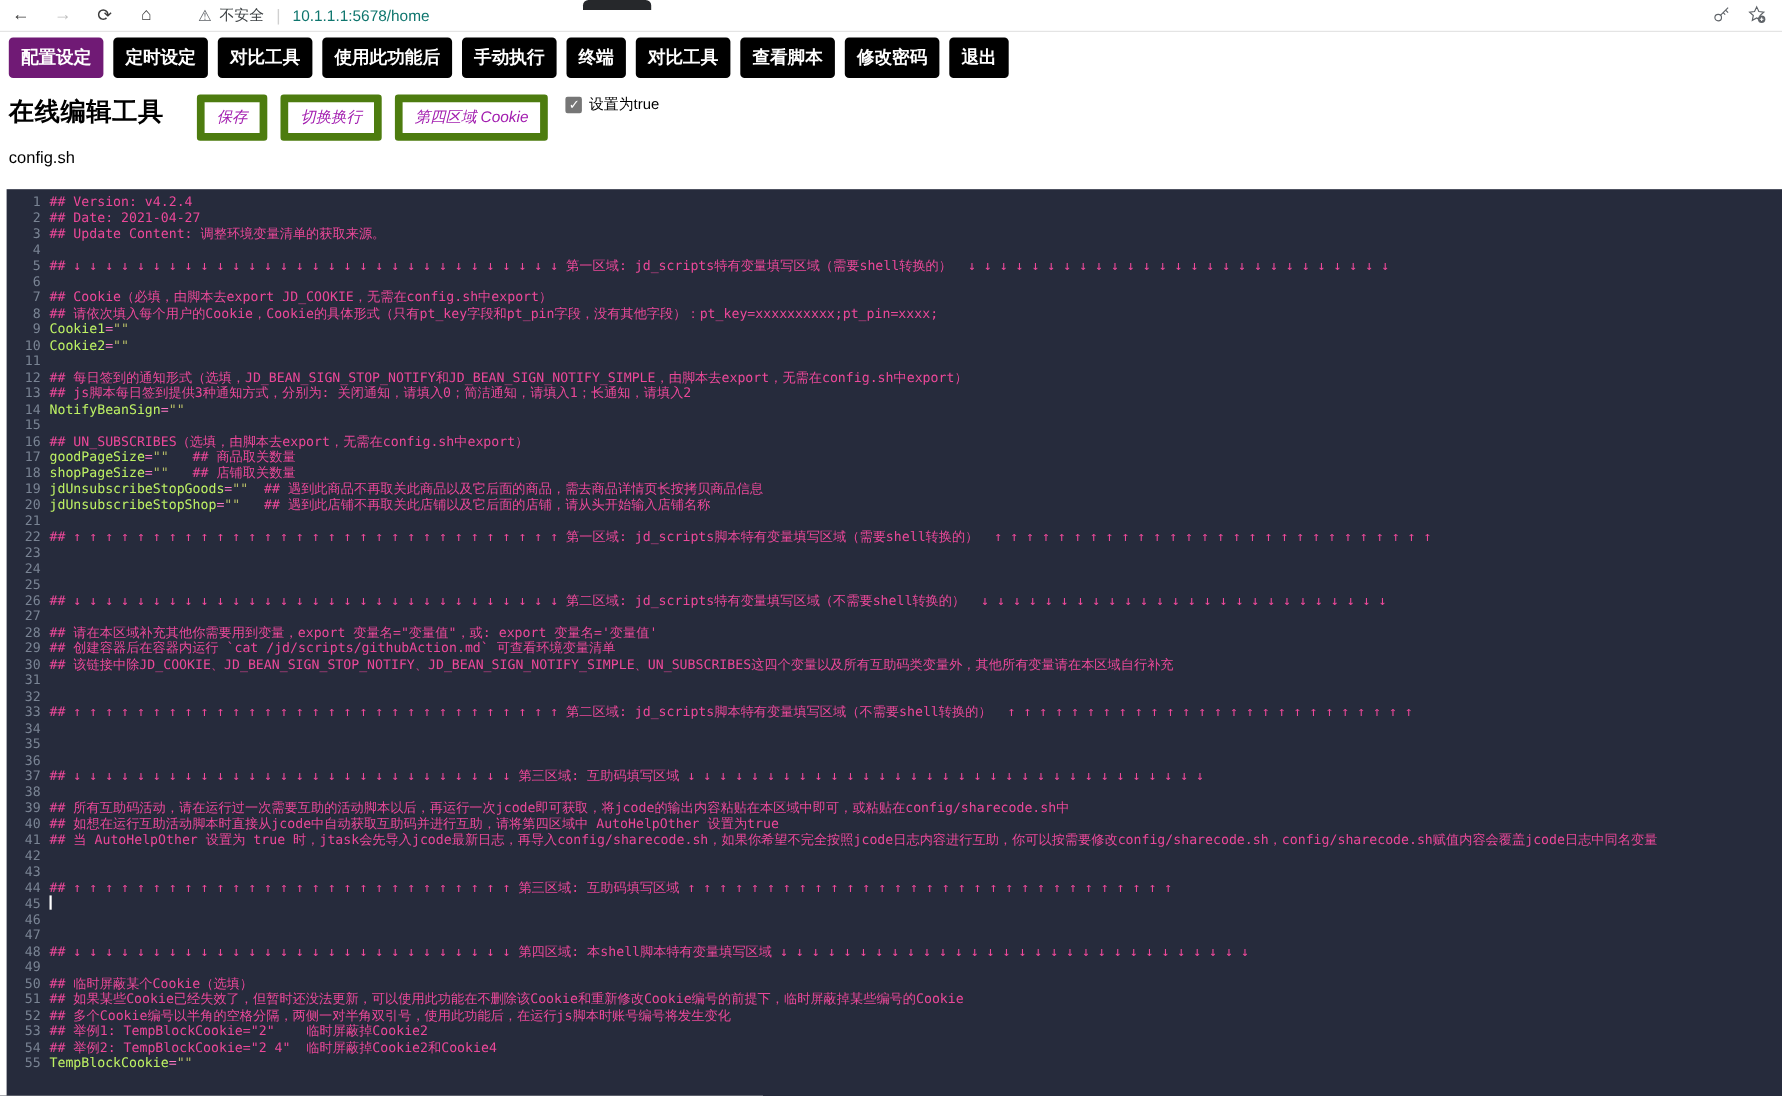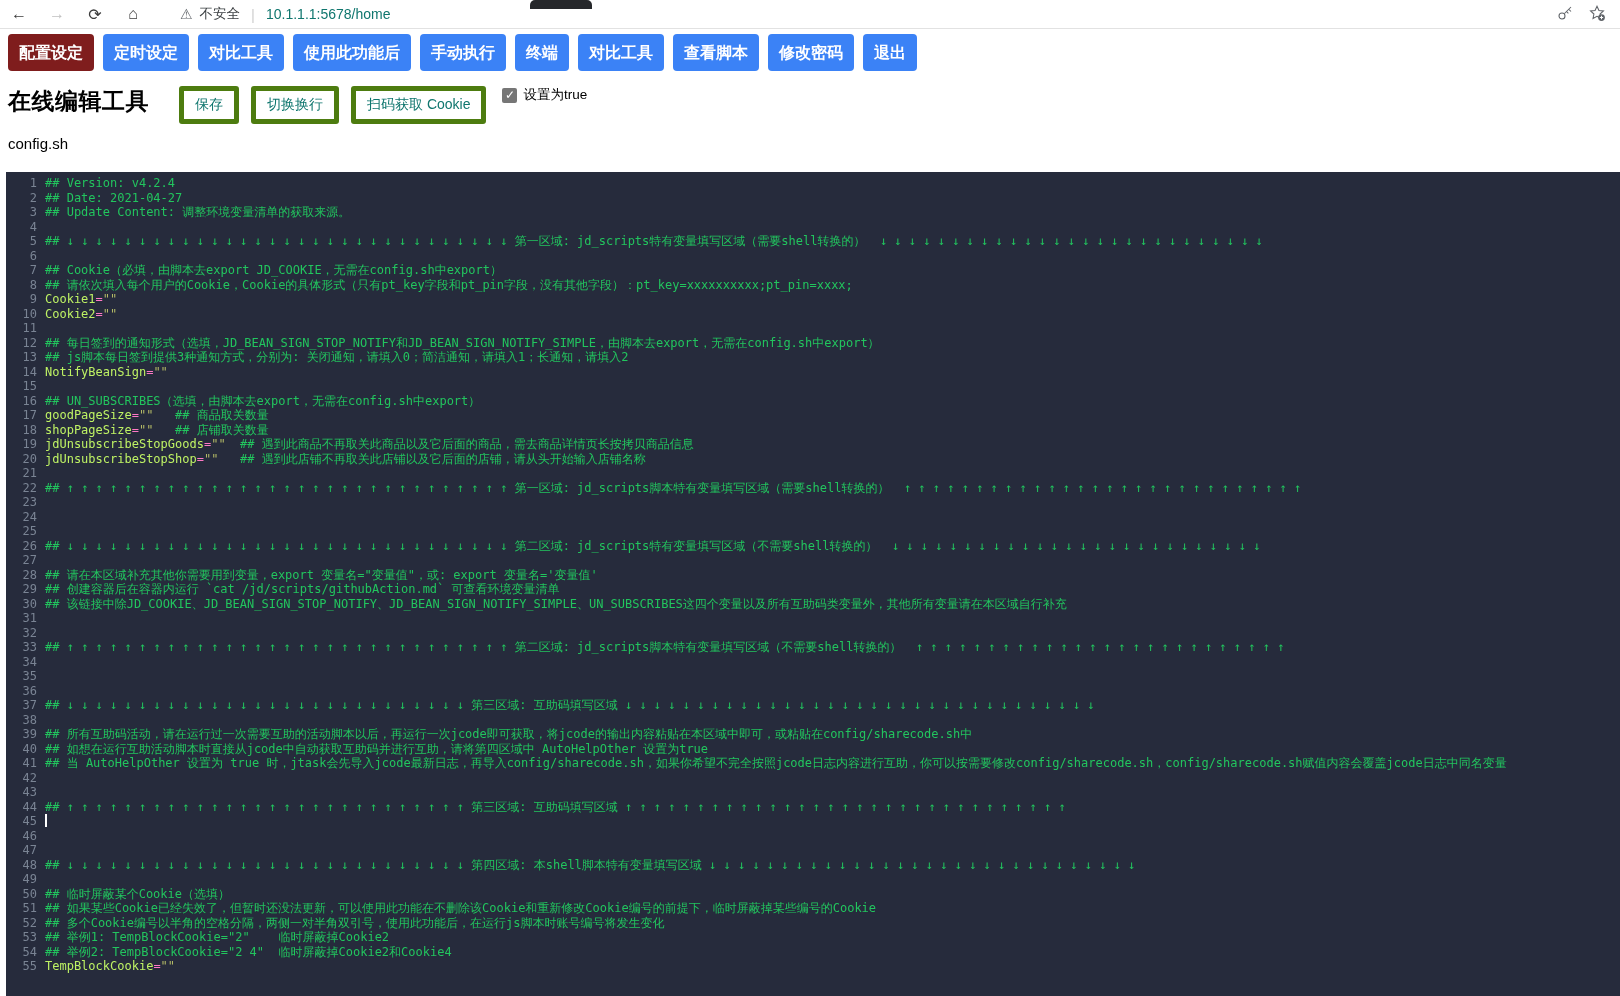--- a/index.html
+++ b/index.html
@@ -20,53 +20,54 @@
   .warn-ico { font-size:14px; color:#5f6368; }
   .sec-label { color:#3c4043; font-size:13.5px; }
   .addr-sep { color:#d0d0d0; font-size:15px; padding:0 4px; }
   .url-text { color:#0f766e; font-size:14px; }
   .tab-remnant { position:absolute; left:530px; top:0; width:62px; height:9px; background:#26282b; border-radius:5px 5px 0 0; }
   .right-icons { position:absolute; right:14px; top:4px; display:flex; gap:14px; }
   .right-icons svg { width:18px; height:18px; stroke:#5f6368; fill:none; stroke-width:1.4; }
   
   .nav-row { display:flex; gap:9px; padding:5px 0 6px 8px; background:#fff; }
   .nav-btn {
-    background:#3b82f6; color:#fff; border:none; border-radius:4px;
+    background:#000000; color:#fff; border:none; border-radius:4px;
     font-size:16px; font-weight:700; padding:9px 11px; cursor:pointer;
     font-family:"Liberation Sans", sans-serif; line-height:1.2;
   }
-  .nav-btn.active { background:#7f1d1d; }
+  .nav-btn.active { background:#701a75; }
   
   .tool-row { display:flex; align-items:flex-start; padding-left:8px; margin-top:9px; height:32px; }
   .page-title { font-size:23px; font-weight:700; color:#000; letter-spacing:0.5px; }
   .tool-btn {
-    margin-left:12px; background:#fff; border:5px solid #4d7c0f; border-radius:3px;
-    font-size:14px; color:#0f766e; padding:5px 11px; cursor:pointer;
+    margin-left:12px; background:#fff; border:7px solid #4d7c0f; border-radius:3px;
+    font-size:14px; color:#a21caf; padding:5px 11px; cursor:pointer;
     font-family:"Liberation Sans", sans-serif;
+    font-style:italic;
   }
   .tool-btn:first-of-type { margin-left:30px; }
   .chk-wrap { display:flex; align-items:center; margin-left:16px; gap:6px; }
   .chk {
     width:15px; height:15px; background:#767676; border-radius:2px;
     color:#fff; font-size:12px; line-height:15px; text-align:center; cursor:pointer;
   }
   .chk-label { font-size:13.5px; color:#000; }
   
   .file-name { font-size:15px; font-weight:400; margin:17px 0 0 8px; color:#000; }
   
   .code-area {
     position:absolute; top:172px; left:6px; right:0; bottom:0;
     background:#262b3c; overflow:hidden; padding-top:4px;
     font-family:"DejaVu Sans Mono", monospace; font-size:12px;
     white-space:pre; cursor:text;
   }
   .code-row { display:flex; height:14.5px; line-height:14.5px; }
   .ln { flex:none; width:31px; text-align:right; color:#7a8494; }
   .ct { flex:none; padding-left:8px; }
-  .cm { color:#22c55e; }
+  .cm { color:#ec4899; }
   .v  { color:#bef264; }
   .o  { color:#ff79c6; }
   .s  { color:#b4ba66; }
   .caret { display:inline-block; width:2px; height:13px; background:#fff; vertical-align:text-top; }
 </style>
 </head>
 <body>
 
 <div class="browser-bar">
   <span class="nav-ico">←</span>
@@ -103,21 +104,21 @@
     <button class="nav-btn">对比工具</button>
     <button class="nav-btn">查看脚本</button>
     <button class="nav-btn">修改密码</button>
     <button class="nav-btn">退出</button>
   </div>
 
 <div class="tool-row">
   <span class="page-title">在线编辑工具</span>
   <button class="tool-btn">保存</button>
   <button class="tool-btn">切换换行</button>
-  <button class="tool-btn">扫码获取 Cookie</button>
+  <button class="tool-btn">第四区域 Cookie</button>
   <span class="chk-wrap">
     <span class="chk">✓</span>
     <span class="chk-label">设置为true</span>
   </span>
 </div>
 
 <div class="file-name">config.sh</div>
 
 <div class="code-area"><div class="code-row"><span class="ln">1</span><span class="ct"><span class="cm">## Version: v4.2.4</span></span></div><div class="code-row"><span class="ln">2</span><span class="ct"><span class="cm">## Date: 2021-04-27</span></span></div><div class="code-row"><span class="ln">3</span><span class="ct"><span class="cm">## Update Content: 调整环境变量清单的获取来源。</span></span></div><div class="code-row"><span class="ln">4</span><span class="ct"></span></div><div class="code-row"><span class="ln">5</span><span class="ct"><span class="cm">## </span><span class="cm">↓ ↓ ↓ ↓ ↓ ↓ ↓ ↓ ↓ ↓ ↓ ↓ ↓ ↓ ↓ ↓ ↓ ↓ ↓ ↓ ↓ ↓ ↓ ↓ ↓ ↓ ↓ ↓ ↓ ↓ ↓ </span><span class="cm">第一区域: jd_scripts特有变量填写区域（需要shell转换的）  </span><span class="cm">↓ ↓ ↓ ↓ ↓ ↓ ↓ ↓ ↓ ↓ ↓ ↓ ↓ ↓ ↓ ↓ ↓ ↓ ↓ ↓ ↓ ↓ ↓ ↓ ↓ ↓ ↓ </span></span></div><div class="code-row"><span class="ln">6</span><span class="ct"></span></div><div class="code-row"><span class="ln">7</span><span class="ct"><span class="cm">## Cookie（必填，由脚本去export JD_COOKIE，无需在config.sh中export）</span></span></div><div class="code-row"><span class="ln">8</span><span class="ct"><span class="cm">## 请依次填入每个用户的Cookie，Cookie的具体形式（只有pt_key字段和pt_pin字段，没有其他字段）：pt_key=xxxxxxxxxx;pt_pin=xxxx;</span></span></div><div class="code-row"><span class="ln">9</span><span class="ct"><span class="v">Cookie1</span><span class="o">=</span><span class="s">""</span></span></div><div class="code-row"><span class="ln">10</span><span class="ct"><span class="v">Cookie2</span><span class="o">=</span><span class="s">""</span></span></div><div class="code-row"><span class="ln">11</span><span class="ct"></span></div><div class="code-row"><span class="ln">12</span><span class="ct"><span class="cm">## 每日签到的通知形式（选填，JD_BEAN_SIGN_STOP_NOTIFY和JD_BEAN_SIGN_NOTIFY_SIMPLE，由脚本去export，无需在config.sh中export）</span></span></div><div class="code-row"><span class="ln">13</span><span class="ct"><span class="cm">## js脚本每日签到提供3种通知方式，分别为: 关闭通知，请填入0；简洁通知，请填入1；长通知，请填入2</span></span></div><div class="code-row"><span class="ln">14</span><span class="ct"><span class="v">NotifyBeanSign</span><span class="o">=</span><span class="s">""</span></span></div><div class="code-row"><span class="ln">15</span><span class="ct"></span></div><div class="code-row"><span class="ln">16</span><span class="ct"><span class="cm">## UN_SUBSCRIBES（选填，由脚本去export，无需在config.sh中export）</span></span></div><div class="code-row"><span class="ln">17</span><span class="ct"><span class="v">goodPageSize</span><span class="o">=</span><span class="s">""</span><span class="cm">   ## 商品取关数量</span></span></div><div class="code-row"><span class="ln">18</span><span class="ct"><span class="v">shopPageSize</span><span class="o">=</span><span class="s">""</span><span class="cm">   ## 店铺取关数量</span></span></div><div class="code-row"><span class="ln">19</span><span class="ct"><span class="v">jdUnsubscribeStopGoods</span><span class="o">=</span><span class="s">""</span><span class="cm">  ## 遇到此商品不再取关此商品以及它后面的商品，需去商品详情页长按拷贝商品信息</span></span></div><div class="code-row"><span class="ln">20</span><span class="ct"><span class="v">jdUnsubscribeStopShop</span><span class="o">=</span><span class="s">""</span><span class="cm">   ## 遇到此店铺不再取关此店铺以及它后面的店铺，请从头开始输入店铺名称</span></span></div><div class="code-row"><span class="ln">21</span><span class="ct"></span></div><div class="code-row"><span class="ln">22</span><span class="ct"><span class="cm">## </span><span class="cm">↑ ↑ ↑ ↑ ↑ ↑ ↑ ↑ ↑ ↑ ↑ ↑ ↑ ↑ ↑ ↑ ↑ ↑ ↑ ↑ ↑ ↑ ↑ ↑ ↑ ↑ ↑ ↑ ↑ ↑ ↑ </span><span class="cm">第一区域: jd_scripts脚本特有变量填写区域（需要shell转换的）  </span><span class="cm">↑ ↑ ↑ ↑ ↑ ↑ ↑ ↑ ↑ ↑ ↑ ↑ ↑ ↑ ↑ ↑ ↑ ↑ ↑ ↑ ↑ ↑ ↑ ↑ ↑ ↑ ↑ ↑ </span></span></div><div class="code-row"><span class="ln">23</span><span class="ct"></span></div><div class="code-row"><span class="ln">24</span><span class="ct"></span></div><div class="code-row"><span class="ln">25</span><span class="ct"></span></div><div class="code-row"><span class="ln">26</span><span class="ct"><span class="cm">## </span><span class="cm">↓ ↓ ↓ ↓ ↓ ↓ ↓ ↓ ↓ ↓ ↓ ↓ ↓ ↓ ↓ ↓ ↓ ↓ ↓ ↓ ↓ ↓ ↓ ↓ ↓ ↓ ↓ ↓ ↓ ↓ ↓ </span><span class="cm">第二区域: jd_scripts特有变量填写区域（不需要shell转换的）  </span><span class="cm">↓ ↓ ↓ ↓ ↓ ↓ ↓ ↓ ↓ ↓ ↓ ↓ ↓ ↓ ↓ ↓ ↓ ↓ ↓ ↓ ↓ ↓ ↓ ↓ ↓ ↓ </span></span></div><div class="code-row"><span class="ln">27</span><span class="ct"></span></div><div class="code-row"><span class="ln">28</span><span class="ct"><span class="cm">## 请在本区域补充其他你需要用到变量，export 变量名="变量值"，或: export 变量名='变量值'</span></span></div><div class="code-row"><span class="ln">29</span><span class="ct"><span class="cm">## 创建容器后在容器内运行 `cat /jd/scripts/githubAction.md` 可查看环境变量清单</span></span></div><div class="code-row"><span class="ln">30</span><span class="ct"><span class="cm">## 该链接中除JD_COOKIE、JD_BEAN_SIGN_STOP_NOTIFY、JD_BEAN_SIGN_NOTIFY_SIMPLE、UN_SUBSCRIBES这四个变量以及所有互助码类变量外，其他所有变量请在本区域自行补充</span></span></div><div class="code-row"><span class="ln">31</span><span class="ct"></span></div><div class="code-row"><span class="ln">32</span><span class="ct"></span></div><div class="code-row"><span class="ln">33</span><span class="ct"><span class="cm">## </span><span class="cm">↑ ↑ ↑ ↑ ↑ ↑ ↑ ↑ ↑ ↑ ↑ ↑ ↑ ↑ ↑ ↑ ↑ ↑ ↑ ↑ ↑ ↑ ↑ ↑ ↑ ↑ ↑ ↑ ↑ ↑ ↑ </span><span class="cm">第二区域: jd_scripts脚本特有变量填写区域（不需要shell转换的）  </span><span class="cm">↑ ↑ ↑ ↑ ↑ ↑ ↑ ↑ ↑ ↑ ↑ ↑ ↑ ↑ ↑ ↑ ↑ ↑ ↑ ↑ ↑ ↑ ↑ ↑ ↑ ↑ </span></span></div><div class="code-row"><span class="ln">34</span><span class="ct"></span></div><div class="code-row"><span class="ln">35</span><span class="ct"></span></div><div class="code-row"><span class="ln">36</span><span class="ct"></span></div><div class="code-row"><span class="ln">37</span><span class="ct"><span class="cm">## </span><span class="cm">↓ ↓ ↓ ↓ ↓ ↓ ↓ ↓ ↓ ↓ ↓ ↓ ↓ ↓ ↓ ↓ ↓ ↓ ↓ ↓ ↓ ↓ ↓ ↓ ↓ ↓ ↓ ↓ </span><span class="cm">第三区域: 互助码填写区域 </span><span class="cm">↓ ↓ ↓ ↓ ↓ ↓ ↓ ↓ ↓ ↓ ↓ ↓ ↓ ↓ ↓ ↓ ↓ ↓ ↓ ↓ ↓ ↓ ↓ ↓ ↓ ↓ ↓ ↓ ↓ ↓ ↓ ↓ ↓ </span></span></div><div class="code-row"><span class="ln">38</span><span class="ct"></span></div><div class="code-row"><span class="ln">39</span><span class="ct"><span class="cm">## 所有互助码活动，请在运行过一次需要互助的活动脚本以后，再运行一次jcode即可获取，将jcode的输出内容粘贴在本区域中即可，或粘贴在config/sharecode.sh中</span></span></div><div class="code-row"><span class="ln">40</span><span class="ct"><span class="cm">## 如想在运行互助活动脚本时直接从jcode中自动获取互助码并进行互助，请将第四区域中 AutoHelpOther 设置为true</span></span></div><div class="code-row"><span class="ln">41</span><span class="ct"><span class="cm">## 当 AutoHelpOther 设置为 true 时，jtask会先导入jcode最新日志，再导入config/sharecode.sh，如果你希望不完全按照jcode日志内容进行互助，你可以按需要修改config/sharecode.sh，config/sharecode.sh赋值内容会覆盖jcode日志中同名变量</span></span></div><div class="code-row"><span class="ln">42</span><span class="ct"></span></div><div class="code-row"><span class="ln">43</span><span class="ct"></span></div><div class="code-row"><span class="ln">44</span><span class="ct"><span class="cm">## </span><span class="cm">↑ ↑ ↑ ↑ ↑ ↑ ↑ ↑ ↑ ↑ ↑ ↑ ↑ ↑ ↑ ↑ ↑ ↑ ↑ ↑ ↑ ↑ ↑ ↑ ↑ ↑ ↑ ↑ </span><span class="cm">第三区域: 互助码填写区域 </span><span class="cm">↑ ↑ ↑ ↑ ↑ ↑ ↑ ↑ ↑ ↑ ↑ ↑ ↑ ↑ ↑ ↑ ↑ ↑ ↑ ↑ ↑ ↑ ↑ ↑ ↑ ↑ ↑ ↑ ↑ ↑ ↑ </span></span></div><div class="code-row"><span class="ln">45</span><span class="ct"><span class="caret"></span></span></div><div class="code-row"><span class="ln">46</span><span class="ct"></span></div><div class="code-row"><span class="ln">47</span><span class="ct"></span></div><div class="code-row"><span class="ln">48</span><span class="ct"><span class="cm">## </span><span class="cm">↓ ↓ ↓ ↓ ↓ ↓ ↓ ↓ ↓ ↓ ↓ ↓ ↓ ↓ ↓ ↓ ↓ ↓ ↓ ↓ ↓ ↓ ↓ ↓ ↓ ↓ ↓ ↓ </span><span class="cm">第四区域: 本shell脚本特有变量填写区域 </span><span class="cm">↓ ↓ ↓ ↓ ↓ ↓ ↓ ↓ ↓ ↓ ↓ ↓ ↓ ↓ ↓ ↓ ↓ ↓ ↓ ↓ ↓ ↓ ↓ ↓ ↓ ↓ ↓ ↓ ↓ ↓ </span></span></div><div class="code-row"><span class="ln">49</span><span class="ct"></span></div><div class="code-row"><span class="ln">50</span><span class="ct"><span class="cm">## 临时屏蔽某个Cookie（选填）</span></span></div><div class="code-row"><span class="ln">51</span><span class="ct"><span class="cm">## 如果某些Cookie已经失效了，但暂时还没法更新，可以使用此功能在不删除该Cookie和重新修改Cookie编号的前提下，临时屏蔽掉某些编号的Cookie</span></span></div><div class="code-row"><span class="ln">52</span><span class="ct"><span class="cm">## 多个Cookie编号以半角的空格分隔，两侧一对半角双引号，使用此功能后，在运行js脚本时账号编号将发生变化</span></span></div><div class="code-row"><span class="ln">53</span><span class="ct"><span class="cm">## 举例1: TempBlockCookie="2"    临时屏蔽掉Cookie2</span></span></div><div class="code-row"><span class="ln">54</span><span class="ct"><span class="cm">## 举例2: TempBlockCookie="2 4"  临时屏蔽掉Cookie2和Cookie4</span></span></div><div class="code-row"><span class="ln">55</span><span class="ct"><span class="v">TempBlockCookie</span><span class="o">=</span><span class="s">""</span></span></div></div>
 

